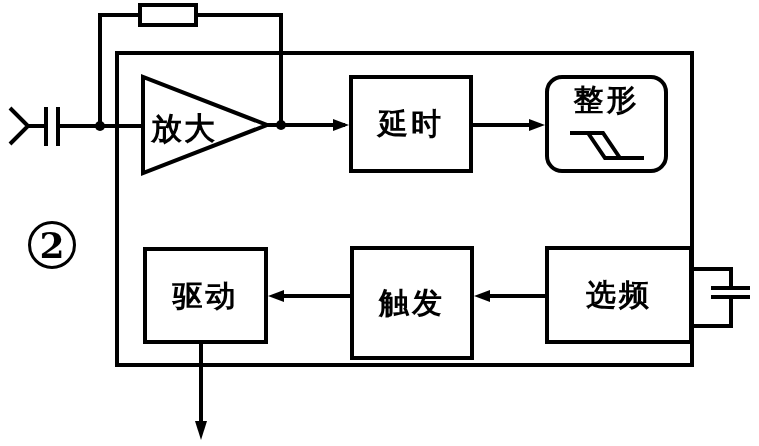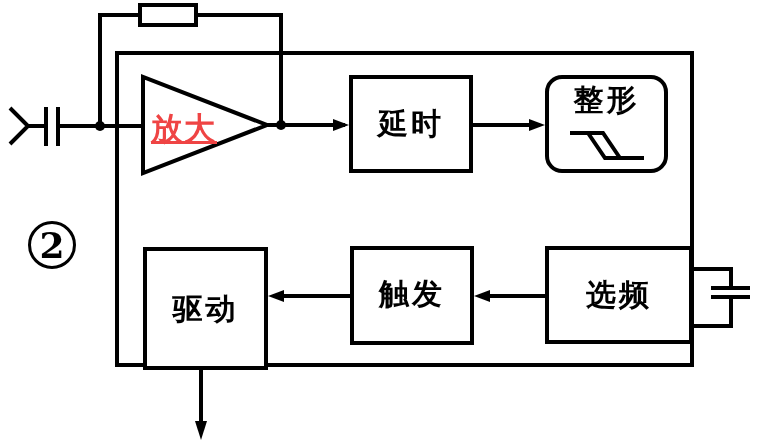--- a/index.html
+++ b/index.html
@@ -13,21 +13,21 @@
     display:flex;align-items:center;justify-content:center;z-index:2;
   }
   .block-label{
     font-weight:bold;font-size:30px;color:#000;letter-spacing:3px;line-height:1;
     white-space:nowrap;
   }
   .shaping-inner{flex-direction:column;justify-content:flex-start;border-radius:17px;}
   .shaping-inner .block-label{margin-top:6px;}
   #amp-label{
     position:absolute;left:151px;top:108px;z-index:3;
-    font-weight:bold;font-size:31px;color:#ef4444;letter-spacing:2px;white-space:nowrap;text-decoration:underline;
+    font-weight:bold;font-size:31px;color:#000000;letter-spacing:2px;white-space:nowrap;
   }
   #figure-badge{
     position:absolute;left:28px;top:221px;width:48px;height:48px;z-index:2;
     border:3px solid #000;border-radius:50%;box-sizing:border-box;
     display:flex;align-items:center;justify-content:center;
     font-family:"DejaVu Serif","Liberation Serif",serif;
     font-weight:bold;font-size:36px;color:#000;
   }
 </style>
 </head>
@@ -91,25 +91,25 @@
   <div id="amp-label">放大</div>
 
   <div class="block" style="left:349px;top:75px;width:124px;height:98px;">
     <span class="block-label">延时</span>
   </div>
 
   <div class="block shaping-inner" style="left:545px;top:75px;width:123px;height:98px;background:transparent;">
     <span class="block-label">整形</span>
   </div>
 
-  <div class="block" style="left:143px;top:247px;width:125px;height:123px;">
+  <div class="block" style="left:143px;top:247px;width:125px;height:97px;">
     <span class="block-label">驱动</span>
   </div>
 
-  <div class="block" style="left:350px;top:246px;width:124px;height:99px;font-family:Liberation Mono, monospace;">
+  <div class="block" style="left:350px;top:246px;width:124px;height:114px;">
     <span class="block-label">触发</span>
   </div>
 
   <div class="block" style="left:545px;top:246px;width:148px;height:98px;">
     <span class="block-label">选频</span>
   </div>
 
 </div>
 
 </body></html>

